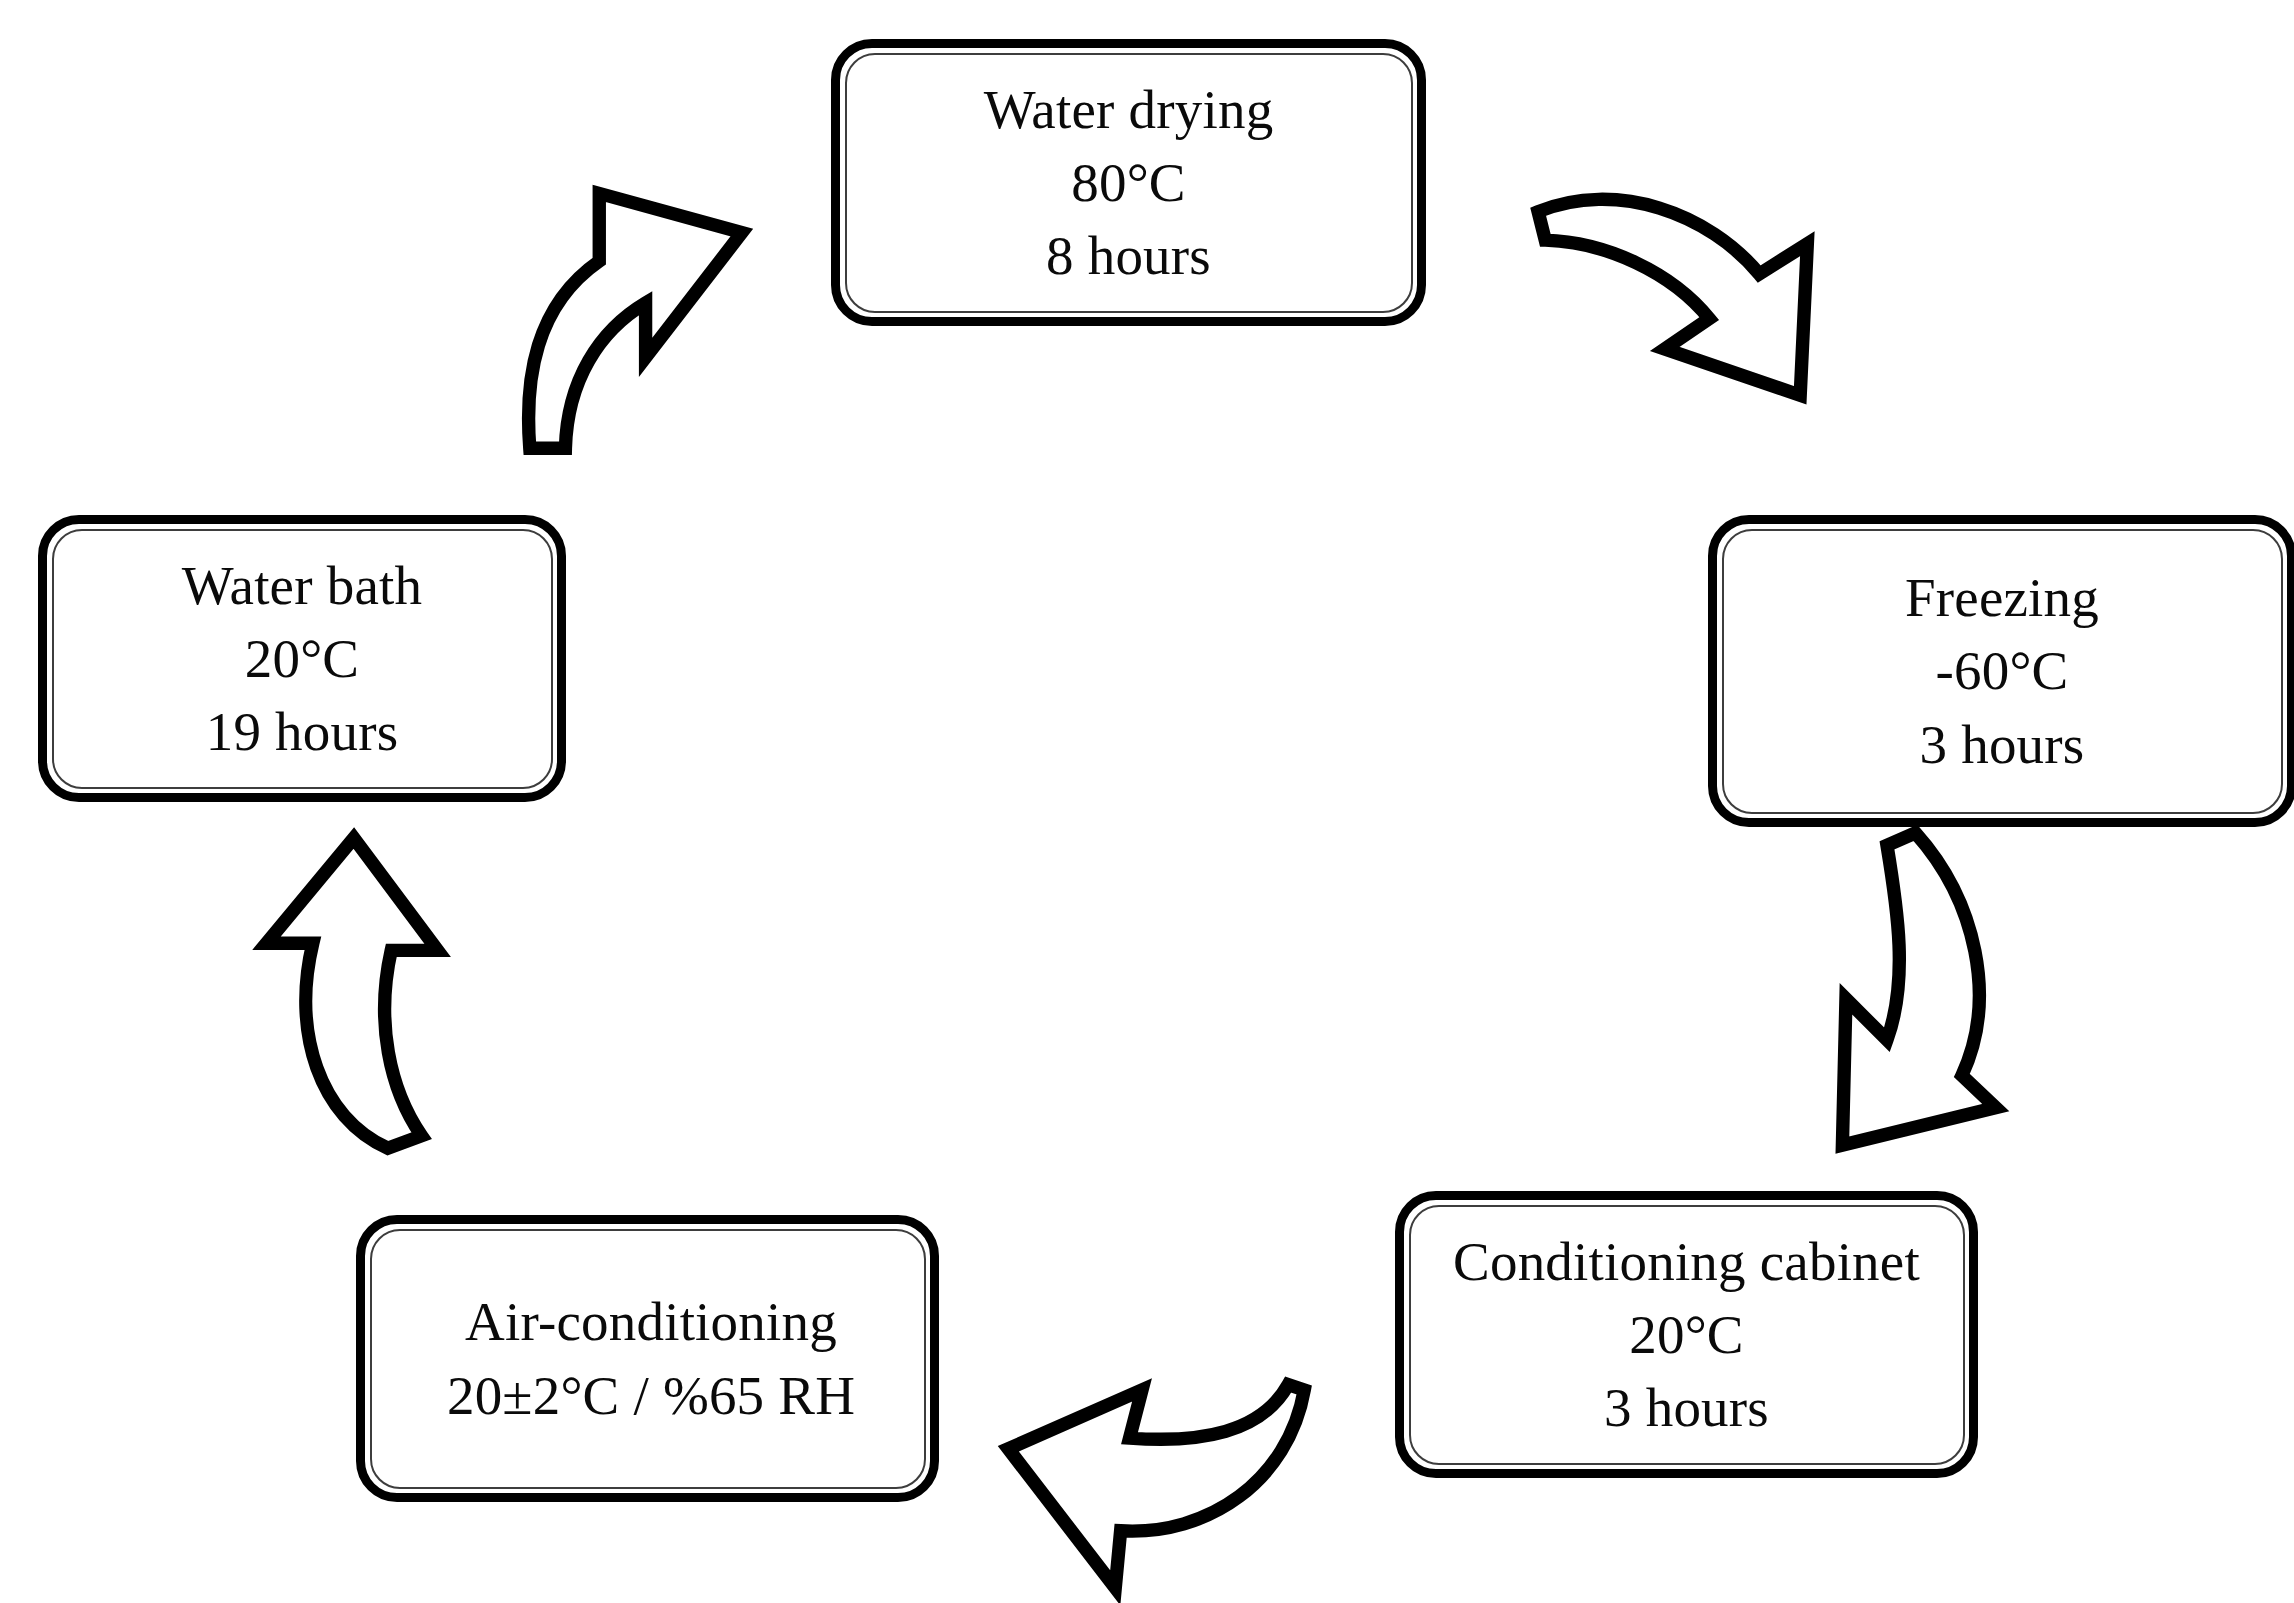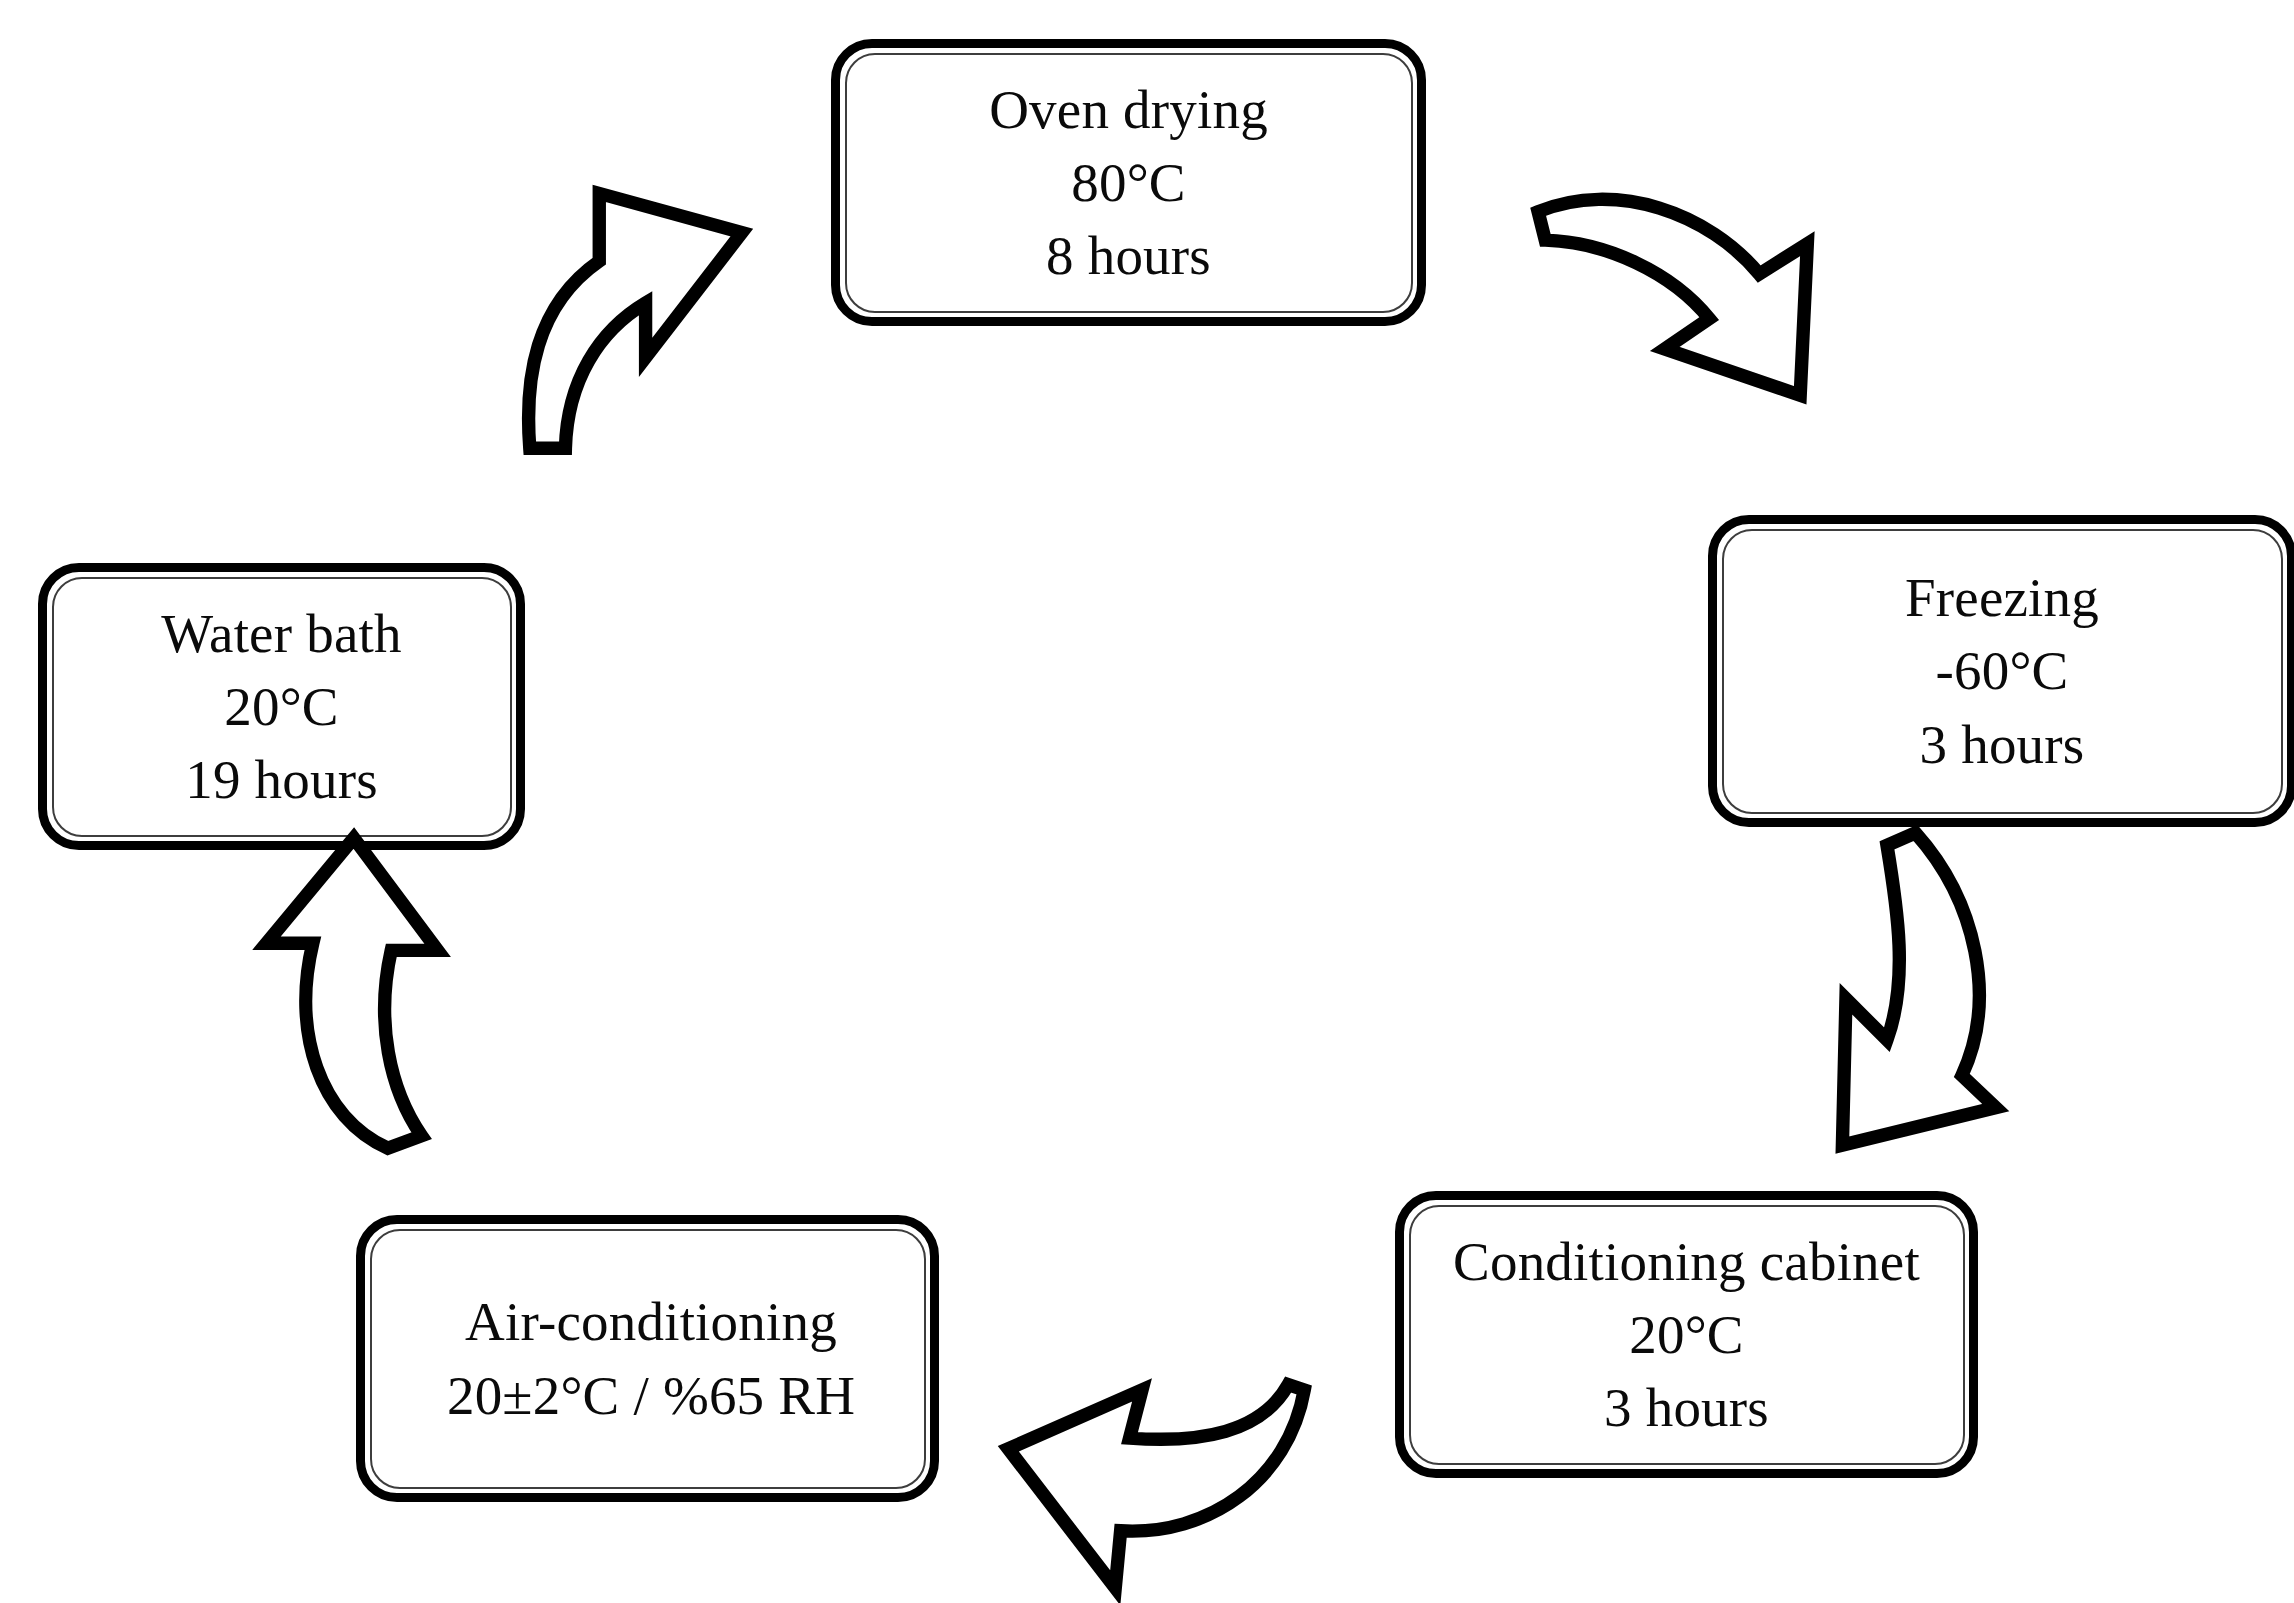--- a/index.html
+++ b/index.html
@@ -59,21 +59,21 @@
     letter-spacing: 0.2px;
     white-space: nowrap;
   }
   .proc-text .ln { display: block; }
 
   
   #box-oven        { left: 831px;  top: 39px;   width: 595px; height: 287px; }
   #box-freezing    { left: 1668px; top: 515px;  width: 588px; height: 312px; margin-left: 40px; }
   #box-cabinet     { left: 1395px; top: 1191px; width: 583px; height: 287px; }
   #box-air         { left: 356px;  top: 1215px; width: 583px; height: 287px; padding-left: 7px; }
-  #box-waterbath   { left: 38px;   top: 515px;  width: 487px; height: 287px; margin-top: 48px; }
+  #box-waterbath   { left: 38px;   top: 515px;  width: 528px; height: 287px; }
 
   
   .arrow-svg {
     position: absolute;
     overflow: visible;
   }
   .arrow-path {
     fill: #ffffff;
     stroke: #000000;
     stroke-width: 15;
@@ -87,21 +87,21 @@
   #arrow-cab-to-air    { left: 994px; top: 1363px; width: 321px; height: 250px; }
   #arrow-air-to-bath   { left: 254px;  top: 829px;  width: 254px; height: 330px; }
 </style>
 </head>
 <body>
 
 <div id="stage">
 
   <div class="proc-box" id="box-oven">
     <div class="proc-text">
-      <span class="ln">Oven drying</span>
+      <span class="ln">Water drying</span>
       <span class="ln">80°C</span>
       <span class="ln">8 hours</span>
     </div>
   </div>
 
   <div class="proc-box" id="box-freezing">
     <div class="proc-text">
       <span class="ln">Freezing</span>
       <span class="ln">-60°C</span>
       <span class="ln">3 hours</span>

